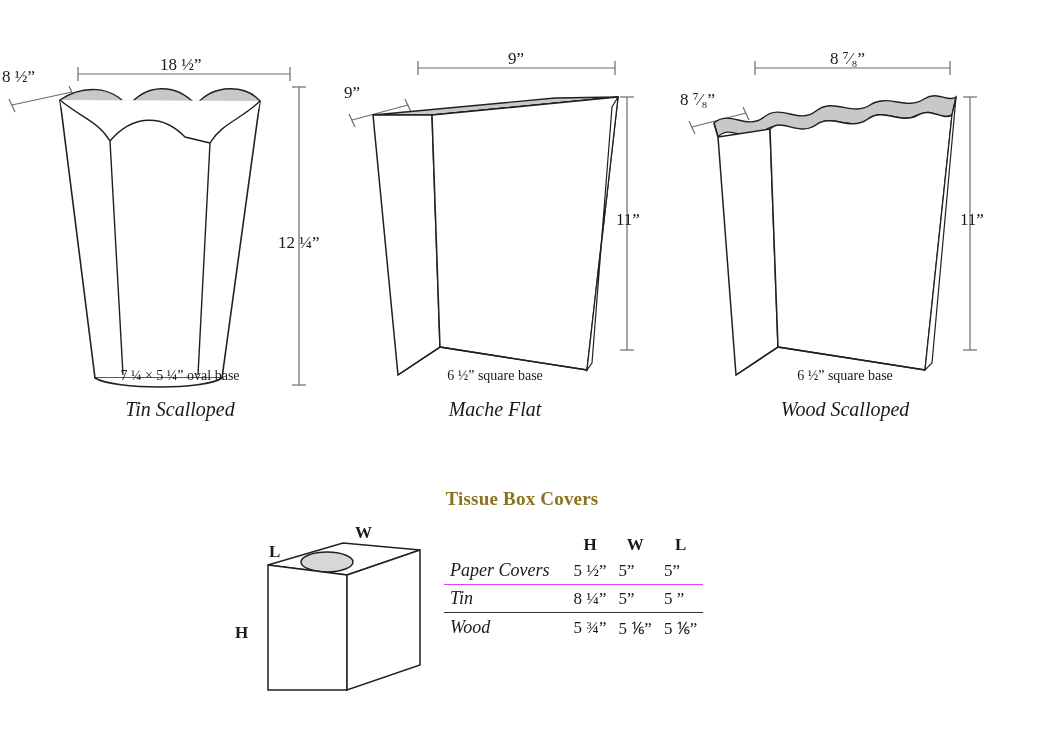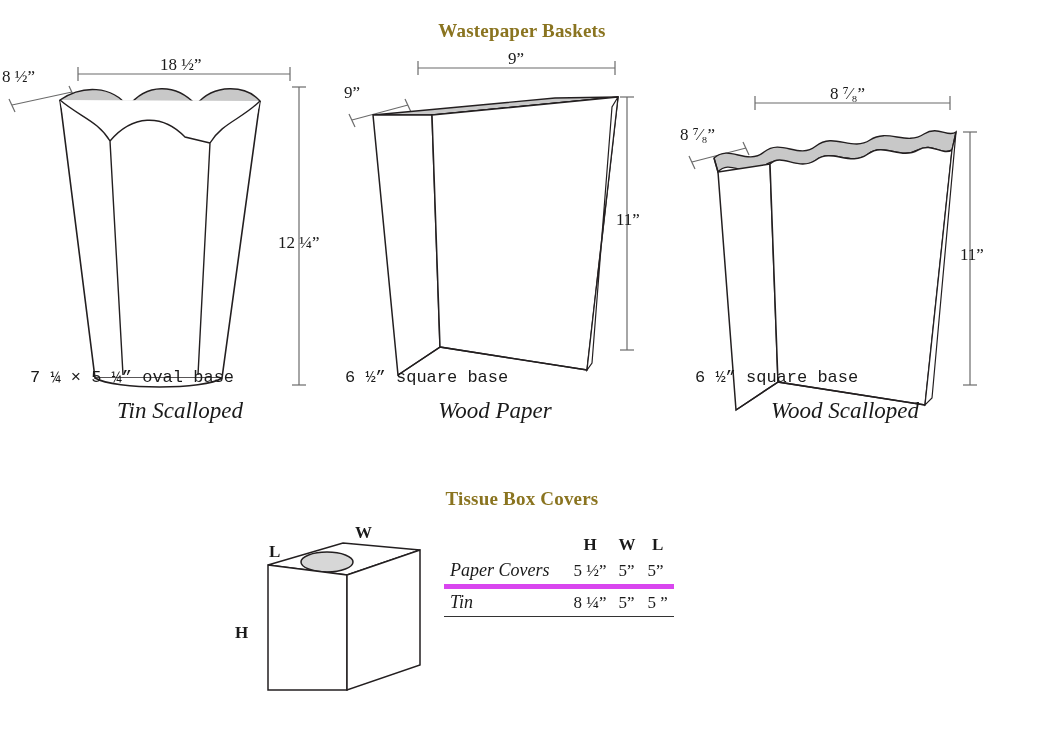--- a/index.html
+++ b/index.html
@@ -33,29 +33,29 @@
   }
 
   .dim-label {
     font-family: "Liberation Serif", serif;
     font-size: 17px;
     color: #1a1a1a;
     white-space: nowrap;
   }
 
   .caption-base {
-    font-family: Liberation Mono, monospace;
-    font-size: 17px;
-    text-align: left;
+    font-family: Liberation Serif, serif;
+    font-size: 14px;
+    text-align: center;
     white-space: nowrap;
   }
   .caption-name {
     font-family: "Liberation Serif", serif;
     font-style: italic;
-    font-size: 23px;
+    font-size: 20px;
     text-align: center;
     white-space: nowrap;
   }
 
   .letter-label {
     font-family: "Liberation Serif", serif;
     font-weight: bold;
     font-size: 17px;
   }
 
@@ -78,32 +78,31 @@
     text-align: left;
     white-space: nowrap;
   }
   .tissue-table td.rowlabel {
     text-align: left;
     font-style: italic;
     font-size: 18px;
     padding-right: 18px;
   }
   .tissue-table tr.ruled td {
-    border-top: 5px solid #d946ef;
+    border-top: 1px solid #d946ef;
     border-bottom: 1px solid #333;
   }
 
   svg { display: block; overflow: visible; }
 </style>
 </head>
 <body>
 
 <div class="stage">
 
-  <div class="abs section-title" style="left:0; top:20px;">Wastepaper Baskets</div>
 
   <div class="abs" style="left:0; top:45px; width:340px; height:380px;">
     <svg width="340" height="380" viewBox="0 0 340 380">
 
       <g stroke="#6b6b6b" stroke-width="1.2" fill="none">
         <line x1="78" y1="29" x2="290" y2="29"></line>
         <line x1="78" y1="22" x2="78" y2="36"></line>
         <line x1="290" y1="22" x2="290" y2="36"></line>
       </g>
 
@@ -176,23 +175,23 @@
 
       <polygon points="288,52 282,62 262,318 257,325" fill="#ffffff" stroke="#231f20" stroke-width="1.2"></polygon>
     </svg>
 
     <div class="abs dim-label" style="left:178px; top:4px;">9”</div>
     <div class="abs dim-label" style="left:14px; top:38px;">9”</div>
     <div class="abs dim-label" style="left:286px; top:165px;">11”</div>
   </div>
 
   <div class="abs caption-base" style="left:345px; top:368px; width:300px;">6 ½” square base</div>
-  <div class="abs caption-name" style="left:345px; top:398px; width:300px;">Wood Paper</div>
-
-  <div class="abs" style="left:670px; top:45px; width:370px; height:380px;margin-top:35px;">
+  <div class="abs caption-name" style="left:345px; top:398px; width:300px;">Mache Flat</div>
+
+  <div class="abs" style="left:670px; top:45px; width:370px; height:380px;">
     <svg width="370" height="380" viewBox="0 0 370 380">
 
       <g stroke="#6b6b6b" stroke-width="1.2" fill="none">
         <line x1="85" y1="23" x2="280" y2="23"></line>
         <line x1="85" y1="16" x2="85" y2="30"></line>
         <line x1="280" y1="16" x2="280" y2="30"></line>
       </g>
 
       <g stroke="#6b6b6b" stroke-width="1.2" fill="none">
         <line x1="22" y1="82" x2="76" y2="68"></line>
@@ -267,16 +266,22 @@
         <td>5 ½”</td>
         <td>5”</td>
         <td>5”</td>
       </tr>
       <tr class="ruled">
         <td class="rowlabel">Tin</td>
         <td>8 ¼”</td>
         <td>5”</td>
         <td>5 ”</td>
       </tr>
+      <tr>
+        <td class="rowlabel">Wood</td>
+        <td>5 ¾”</td>
+        <td>5 ⅙”</td>
+        <td>5 ⅙”</td>
+      </tr>
     </tbody>
   </table>
 
 </div>
 
 </body></html>

